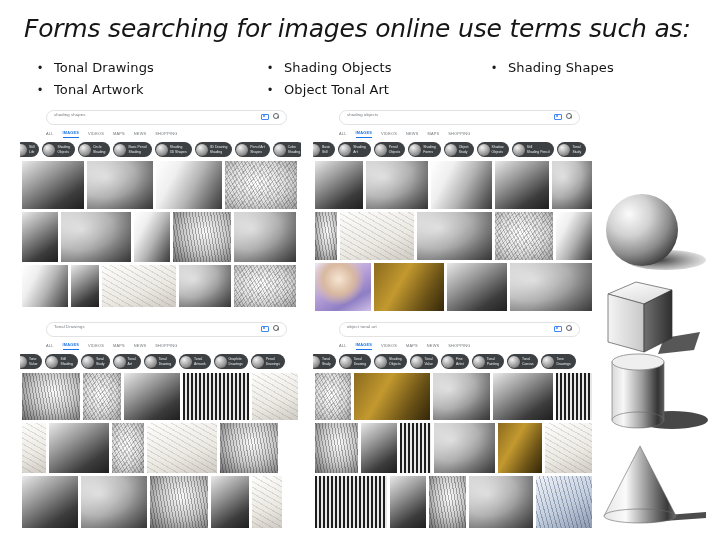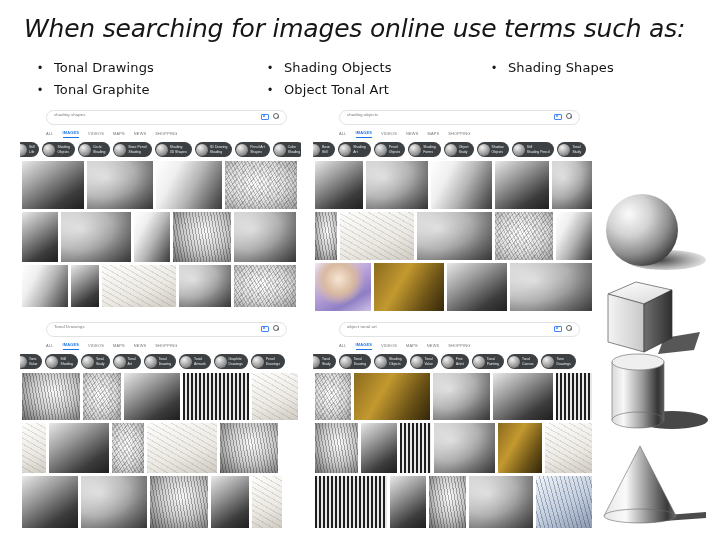--- a/index.html
+++ b/index.html
@@ -156,30 +156,30 @@
   .fig-sphere   { left: 594px; top: 186px; width: 118px; height: 98px; }
   .fig-cube     { left: 594px; top: 272px; width: 118px; height: 96px; }
   .fig-cylinder { left: 594px; top: 348px; width: 118px; height: 100px; }
   .fig-cone     { left: 594px; top: 438px; width: 118px; height: 98px; }
 </style>
 </head>
 <body>
 
 <div id="slide">
 
-  <div class="slide-title">When searching for images online use terms such as:</div>
+  <div class="slide-title">Forms searching for images online use terms such as:</div>
 
   <div class="bullet-col c1">
     <div class="bullet-row">
       <span class="bullet-dot">•</span>
       <span class="bullet-text">Tonal Drawings</span>
     </div>
     <div class="bullet-row">
       <span class="bullet-dot">•</span>
-      <span class="bullet-text">Tonal Graphite</span>
+      <span class="bullet-text">Tonal Artwork</span>
     </div>
   </div>
 
   <div class="bullet-col c2">
     <div class="bullet-row">
       <span class="bullet-dot">•</span>
       <span class="bullet-text">Shading Objects</span>
     </div>
     <div class="bullet-row">
       <span class="bullet-dot">•</span>

